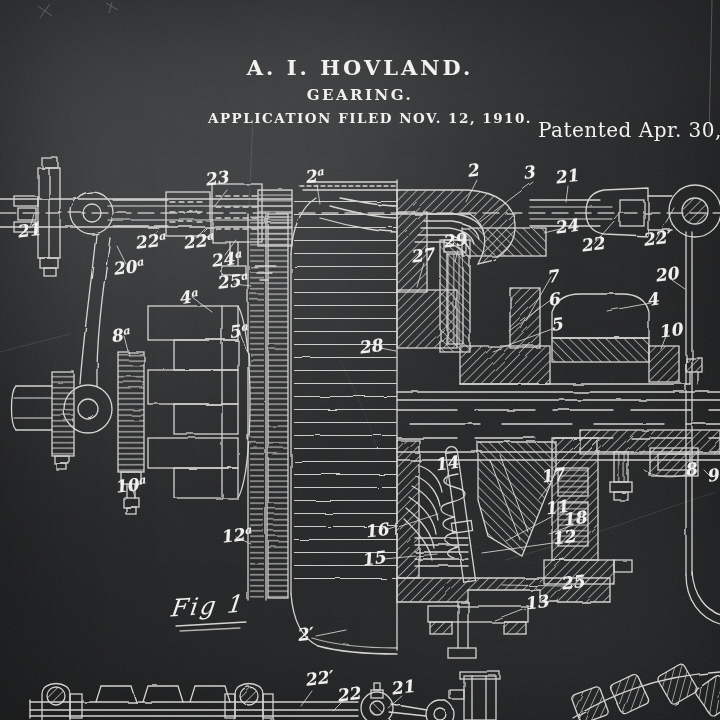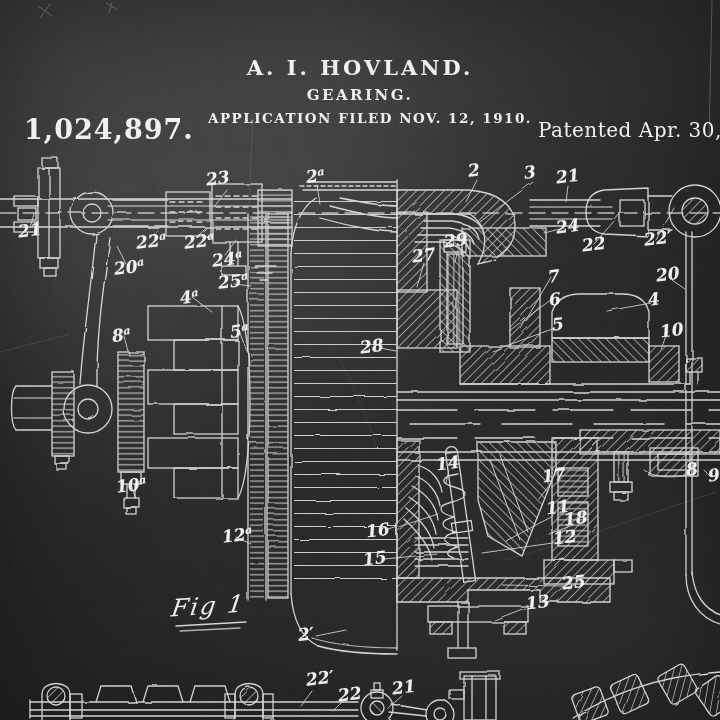--- a/index.html
+++ b/index.html
@@ -371,21 +371,20 @@
       <g>
         <path d="M176,626 L246,622"></path>
           <path d="M180,631 L240,628" opacity="0.8"></path>
       </g>
     </g>
   </svg>
 
   <div class="hdr hdr-center inventor">A. I. HOVLAND.</div>
   <div class="hdr hdr-center gtitle">GEARING.</div>
   <div class="hdr hdr-center appline">APPLICATION FILED NOV. 12, 1910.</div>
-  <div class="hdr patnum">1,024,897.</div>
   <div class="hdr patdate">Patented Apr. 30, 19</div>
 
   <div class="figlabel">Fig 1</div>
 
   <div class="labels">
       <span class="ref" style="left: 206px; top: 170px;">23</span>
       <span class="ref" style="left: 306px; top: 167px;">2<sup>a</sup></span>
       <span class="ref" style="left: 468px; top: 162px;">2</span>
       <span class="ref" style="left: 524px; top: 164px;">3</span>
       <span class="ref" style="left: 556px; top: 168px;">21</span>

